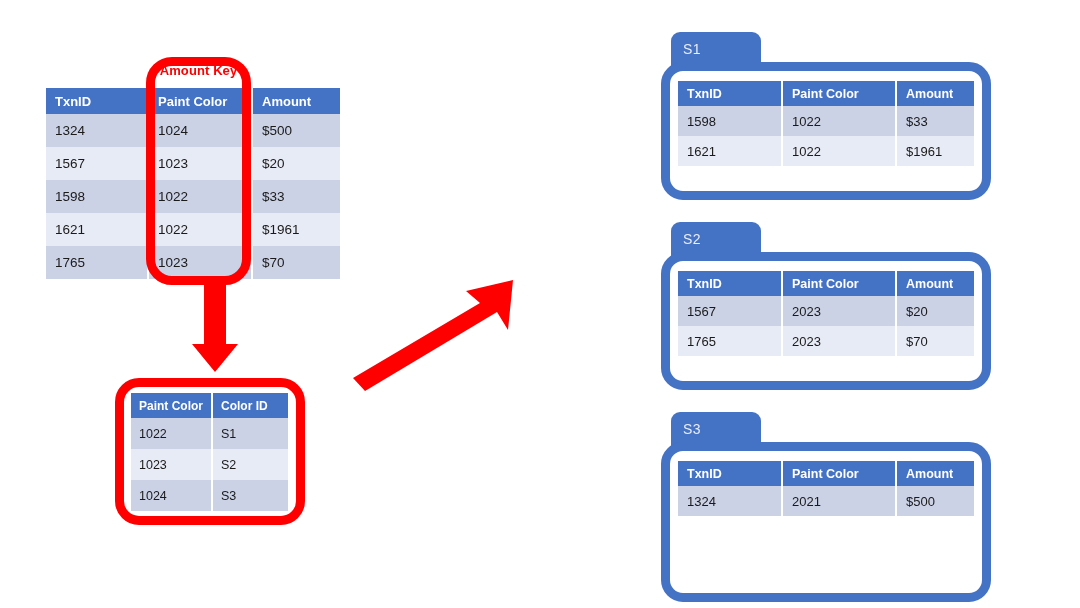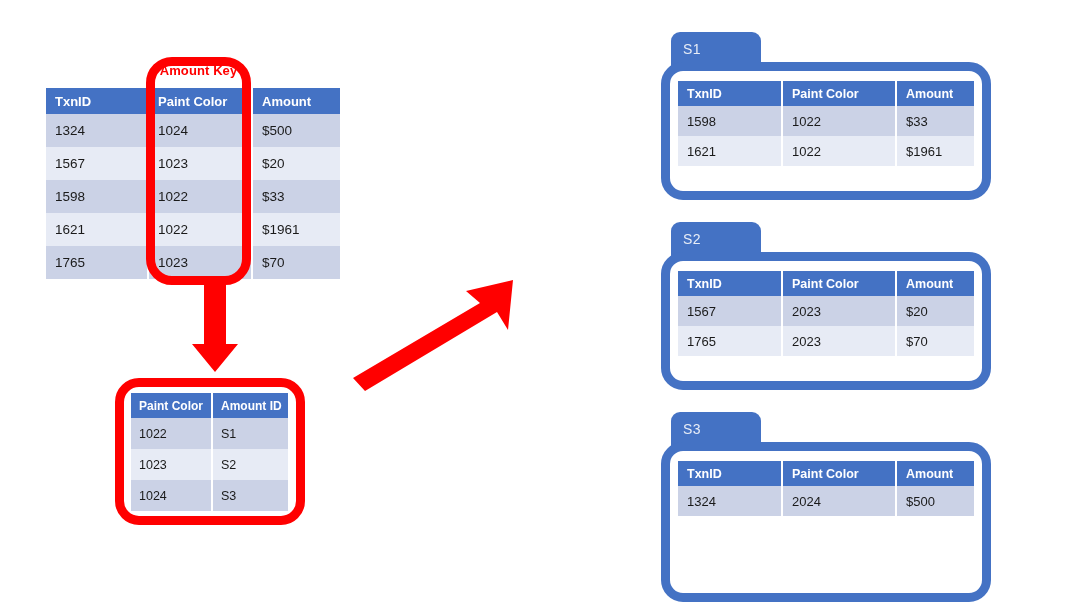--- a/index.html
+++ b/index.html
@@ -230,21 +230,21 @@
 
   <div class="red-box" id="lookup-box"></div>
   <table class="tbl" id="lookup-table">
     <colgroup>
         <col style="width:81px">
         <col style="width:76px">
       </colgroup>
     <thead>
       <tr>
         <th>Paint Color</th>
-        <th>Amount ID</th>
+        <th>Color ID</th>
       </tr>
     </thead>
     <tbody>
       <tr class="r-dark">
         <td>1022</td>
         <td>S1</td>
       </tr>
       <tr class="r-light">
         <td>1023</td>
         <td>S2</td>
@@ -340,21 +340,21 @@
           <thead>
             <tr>
               <th>TxnID</th>
               <th>Paint Color</th>
               <th>Amount</th>
             </tr>
           </thead>
           <tbody>
             <tr class="r-dark">
               <td>1324</td>
-              <td>2024</td>
+              <td>2021</td>
               <td>$500</td>
             </tr>
           </tbody>
         </table>
       </div>
     </div>
   </div>
 
 </div>
 

